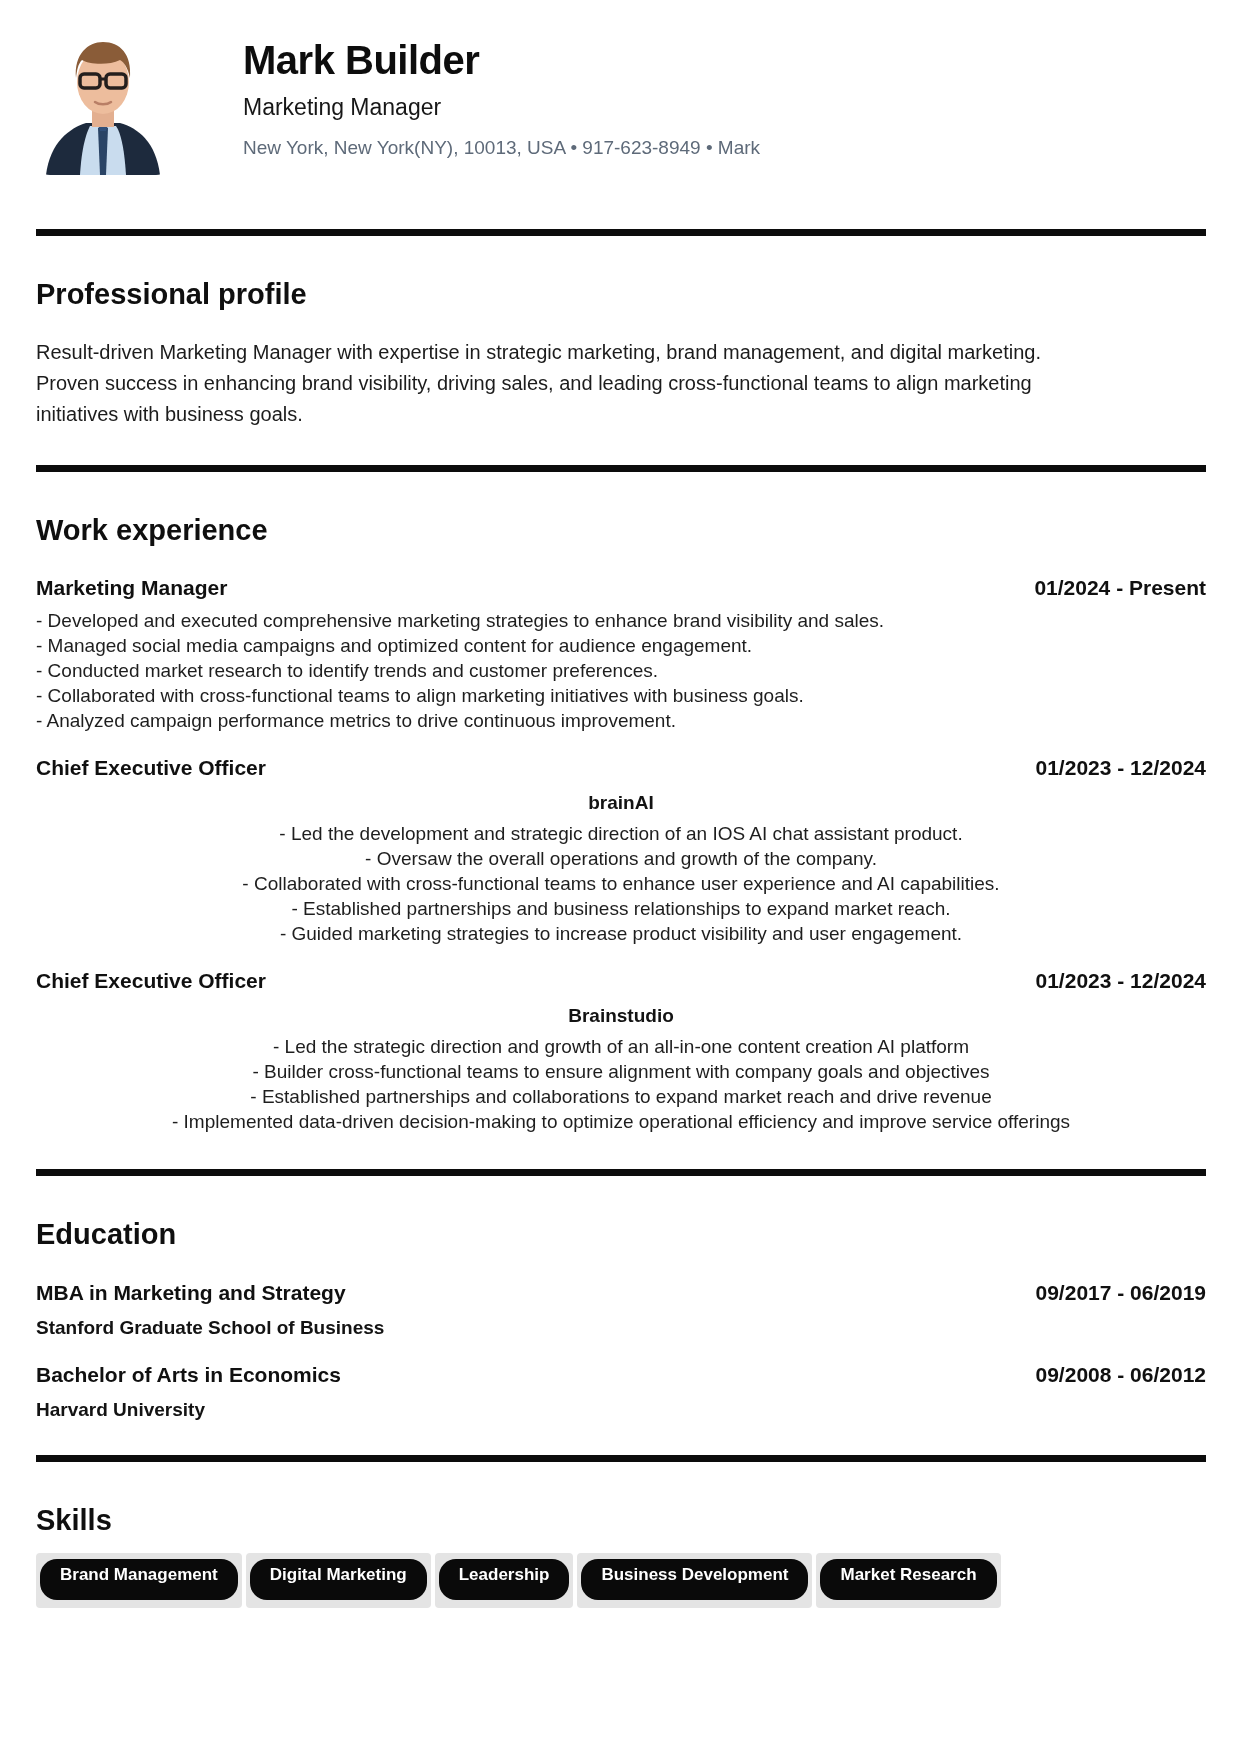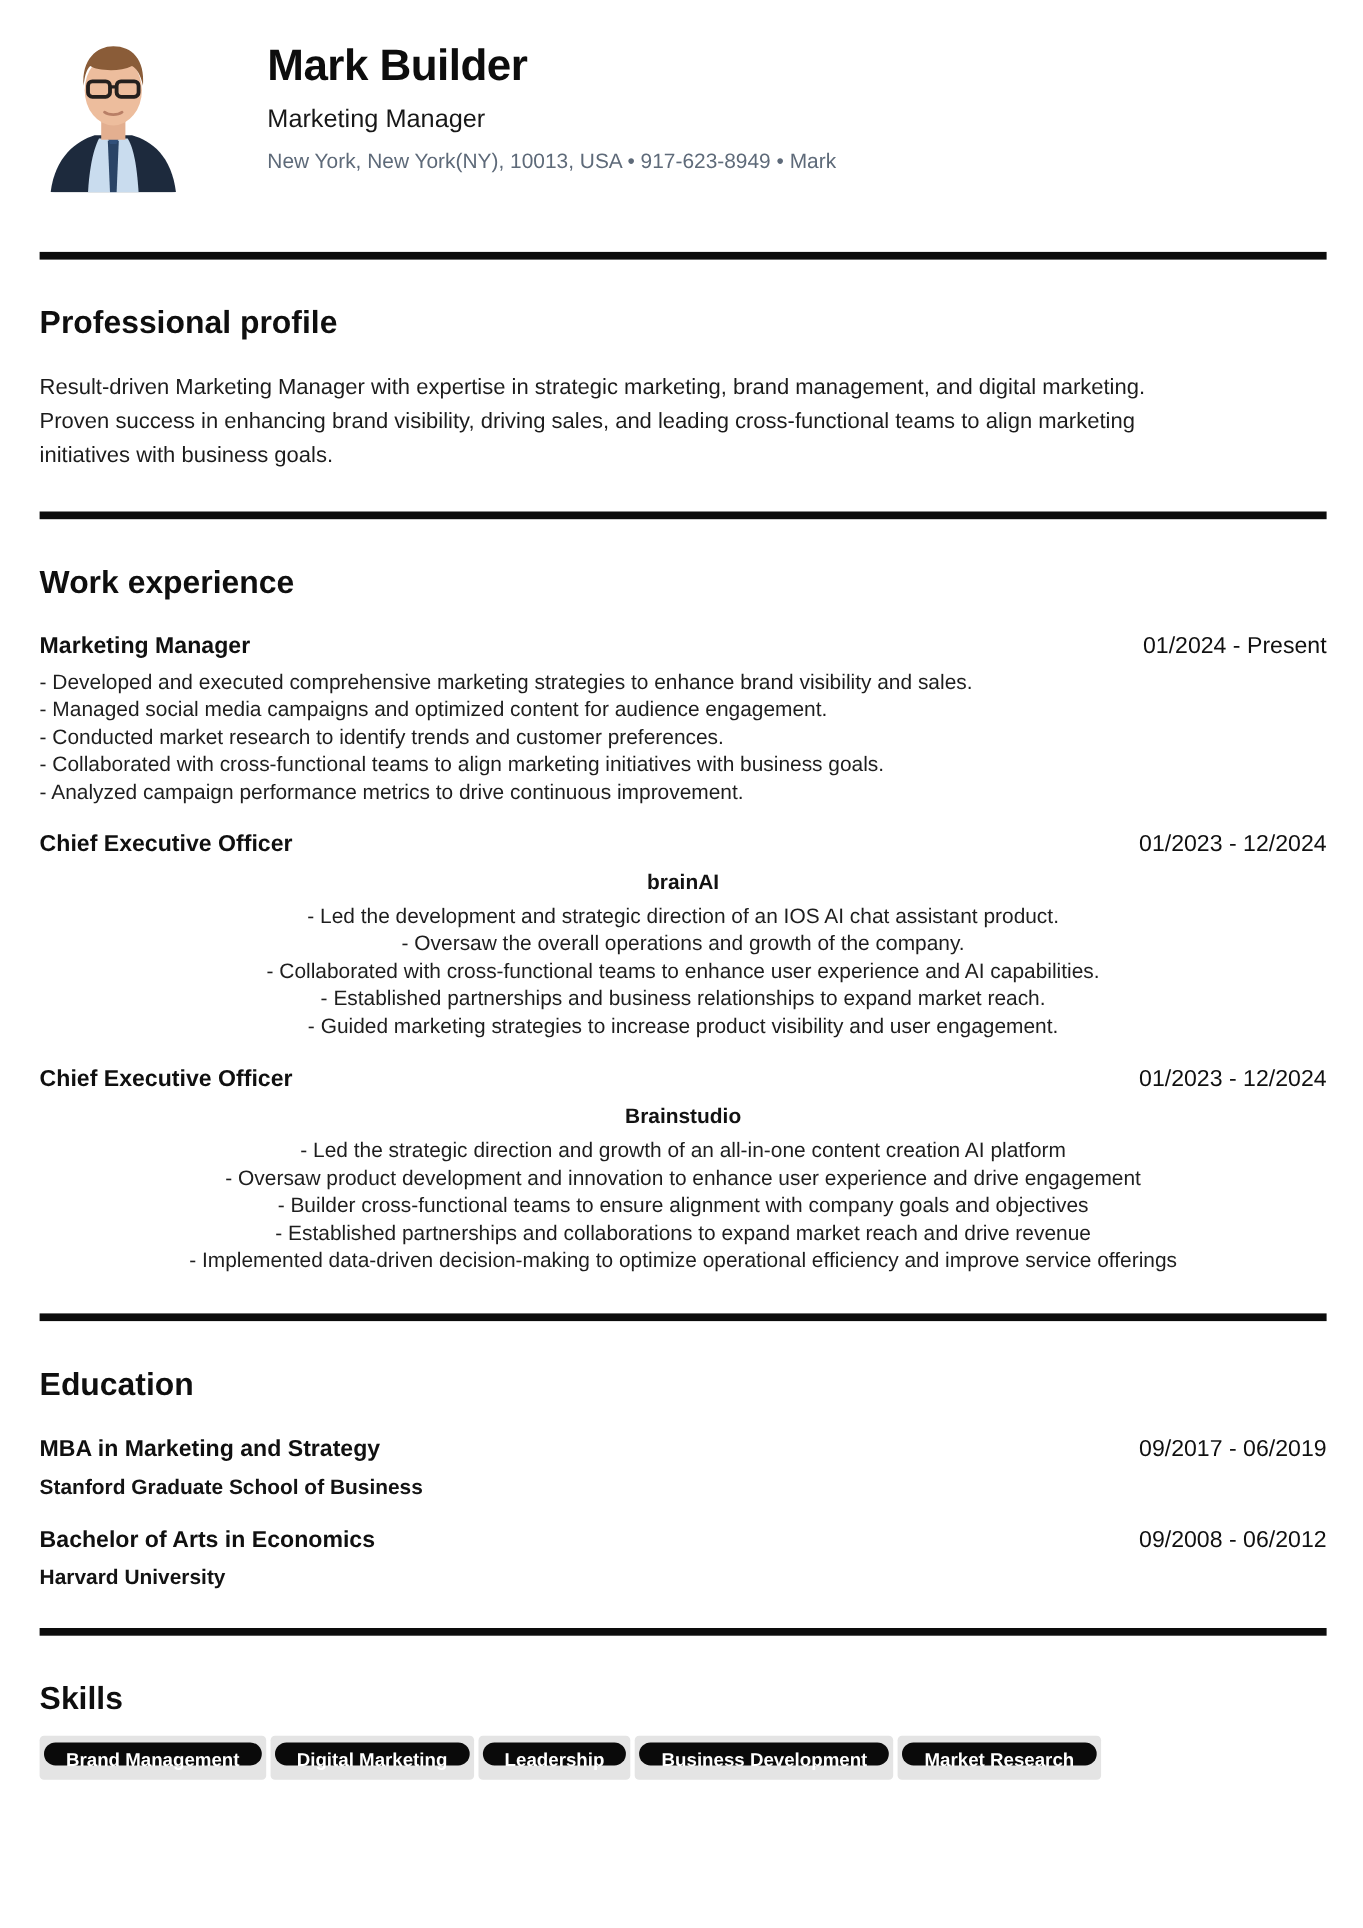--- a/index.html
+++ b/index.html
@@ -74,21 +74,21 @@
     align-items: baseline;
   }
   .entry-title {
     font-size: 21px;
     font-weight: 700;
     color: #101010;
     line-height: 26px;
   }
   .entry-dates {
     font-size: 21px;
-    font-weight: 400;
+    font-weight: 700;
     color: #101010;
     line-height: 26px;
     white-space: nowrap;
   }
   .entry-org {
     margin-top: 11px;
     font-size: 19px;
     font-weight: 700;
     color: #131313;
     line-height: 22px;
@@ -118,21 +118,21 @@
     padding: 6px 4px 8px 4px;
     margin-right: 4px;
   }
   .skill-chip {
     display: inline-block;
     background: #0a0a0a;
     color: #ffffff;
     font-size: 17px;
     font-weight: 700;
     line-height: 31px;
-    height: 21px;
+    height: 41px;
     padding: 0 20px;
     border-radius: 17px;
     white-space: nowrap;
   }
 </style>
 </head>
 <body>
 
 <div class="page">
 
@@ -207,21 +207,20 @@
   </div>
 
   <div class="entry">
     <div class="entry-head">
       <div class="entry-title">Chief Executive Officer</div>
       <div class="entry-dates">01/2023 - 12/2024</div>
     </div>
     <div class="entry-org">Brainstudio</div>
     <ul class="bullets">
       <li>- Led the strategic direction and growth of an all-in-one content creation AI platform</li>
-      <li>- Oversaw product development and innovation to enhance user experience and drive engagement</li>
       <li>- Builder cross-functional teams to ensure alignment with company goals and objectives</li>
       <li>- Established partnerships and collaborations to expand market reach and drive revenue</li>
       <li>- Implemented data-driven decision-making to optimize operational efficiency and improve service offerings</li>
     </ul>
   </div>
 
   <div class="divider d3"></div>
 
   <div class="section-heading">Education</div>
 

